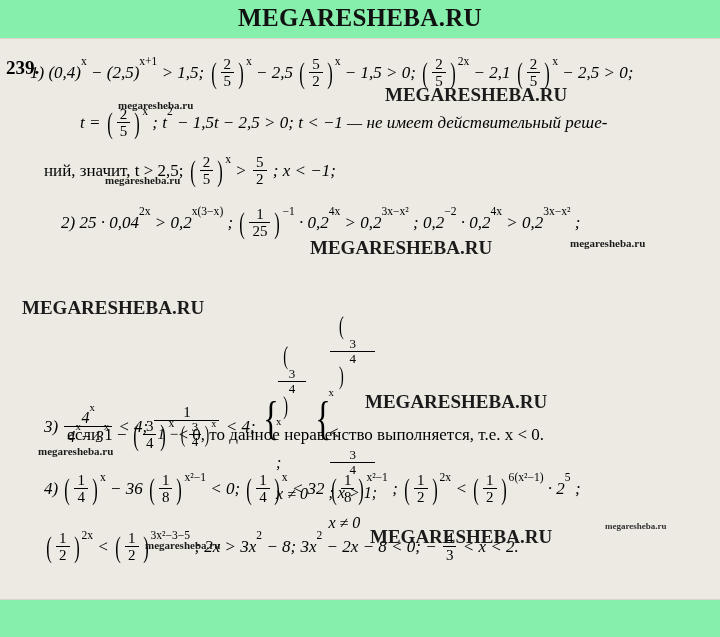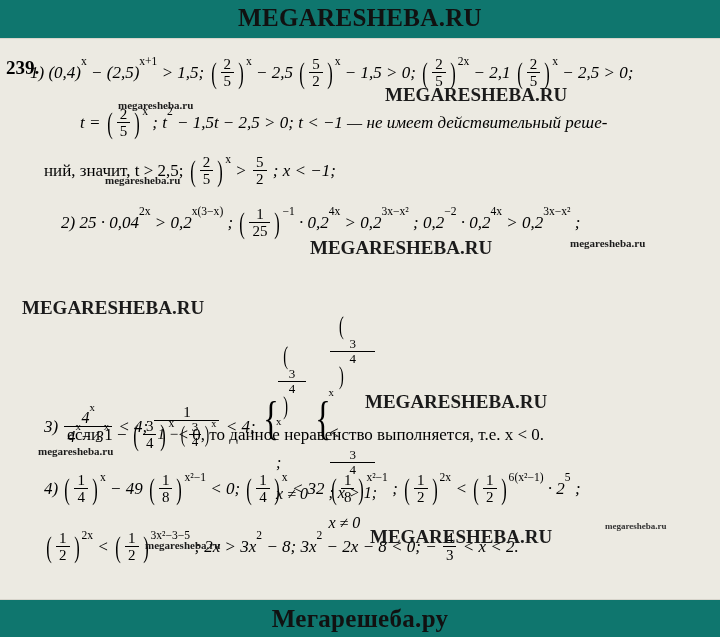--- a/index.html
+++ b/index.html
@@ -5,21 +5,21 @@
   html,body{margin:0;padding:0;}
   body{
     width:720px;height:637px;
     background:#ffffff;
     font-family:"Liberation Serif", serif;
     position:relative;
     overflow:hidden;
   }
   .page{
     position:absolute;left:0;top:0;width:720px;height:637px;
-    background:#0f766e;
+    background:#86efac;
   }
   .header, .footer{
     position:absolute;left:0;width:720px;
     text-align:center;
     font-family:"Liberation Serif", serif;
     font-weight:bold;
     color:#111;
     letter-spacing:0.3px;
   }
   .header{top:4px;font-size:25px;}
@@ -205,21 +205,21 @@
 
       <div class="line" style="left:67px;top:380px;">
         <span class="txt">если  1 −</span>
         <span class="par">(</span><span class="fr"><span class="t">3</span><span class="b">4</span></span><span class="par">)</span><sup>x</sup>
         <span class="txt">&lt; 0,  то данное неравенство выполняется, т.е.  x &lt; 0.</span>
       </div>
 
       <div class="line" style="left:44px;top:434px;">
         <span class="it">4)</span>
         <span class="par">(</span><span class="fr"><span class="t">1</span><span class="b">4</span></span><span class="par">)</span><sup>x</sup>
-        <span class="it">− 49</span>
+        <span class="it">− 36</span>
         <span class="par">(</span><span class="fr"><span class="t">1</span><span class="b">8</span></span><span class="par">)</span><sup>x²−1</sup>
         <span class="it">&lt; 0;</span>
         <span class="par">(</span><span class="fr"><span class="t">1</span><span class="b">4</span></span><span class="par">)</span><sup>x</sup>
         <span class="it">&lt; 32</span>
         <span class="par">(</span><span class="fr"><span class="t">1</span><span class="b">8</span></span><span class="par">)</span><sup>x²−1</sup>
         <span class="it">;</span>
         <span class="par">(</span><span class="fr"><span class="t">1</span><span class="b">2</span></span><span class="par">)</span><sup>2x</sup>
         <span class="it">&lt;</span>
         <span class="par">(</span><span class="fr"><span class="t">1</span><span class="b">2</span></span><span class="par">)</span><sup>6(x²−1)</sup>
         <span class="it">· 2</span><sup>5</sup>
@@ -245,14 +245,13 @@
       <div class="wm big" style="left:22px;top:258px;">MEGARESHEBA.RU</div>
       <div class="wm big" style="left:365px;top:352px;">MEGARESHEBA.RU</div>
       <div class="wm small" style="left:38px;top:406px;">megaresheba.ru</div>
       <div class="wm tiny" style="left:605px;top:482px;">megaresheba.ru</div>
       <div class="wm big" style="left:370px;top:487px;">MEGARESHEBA.RU</div>
       <div class="wm small" style="left:145px;top:500px;">megaresheba.ru</div>
 
     </div>
   </div>
 
-  <div class="footer">Мегарешеба.ру</div>
 </div>
 
 </body></html>

